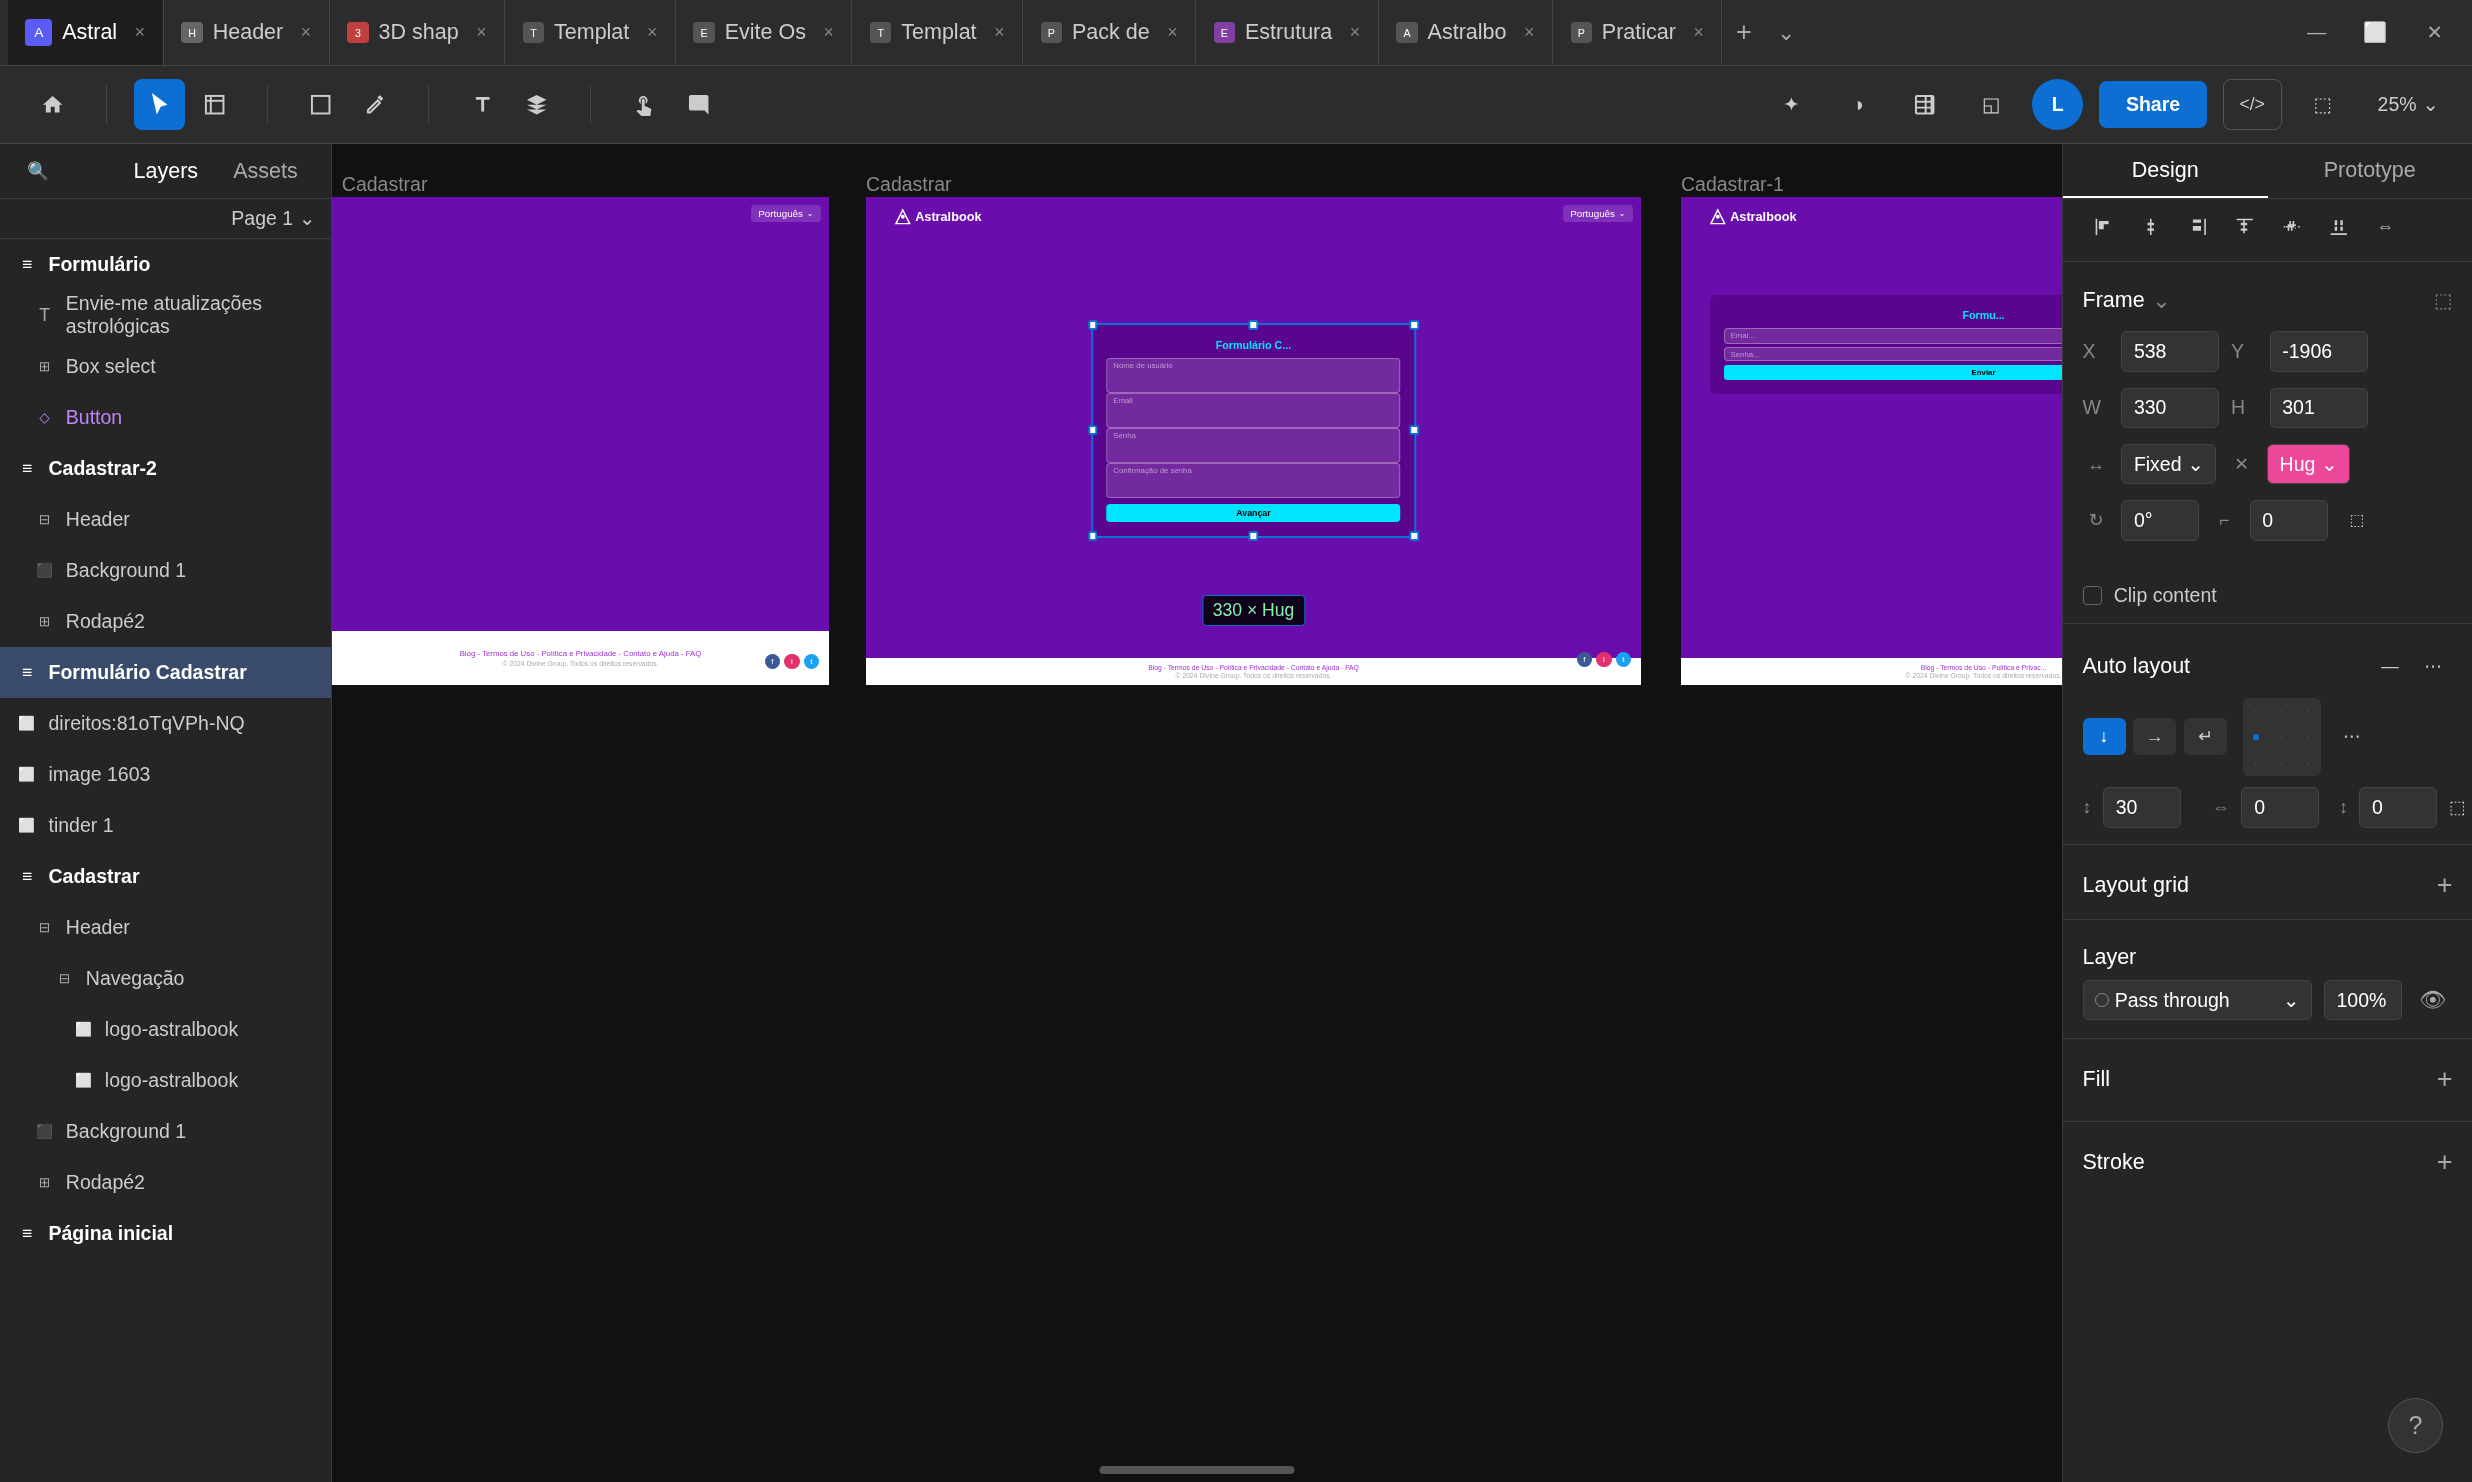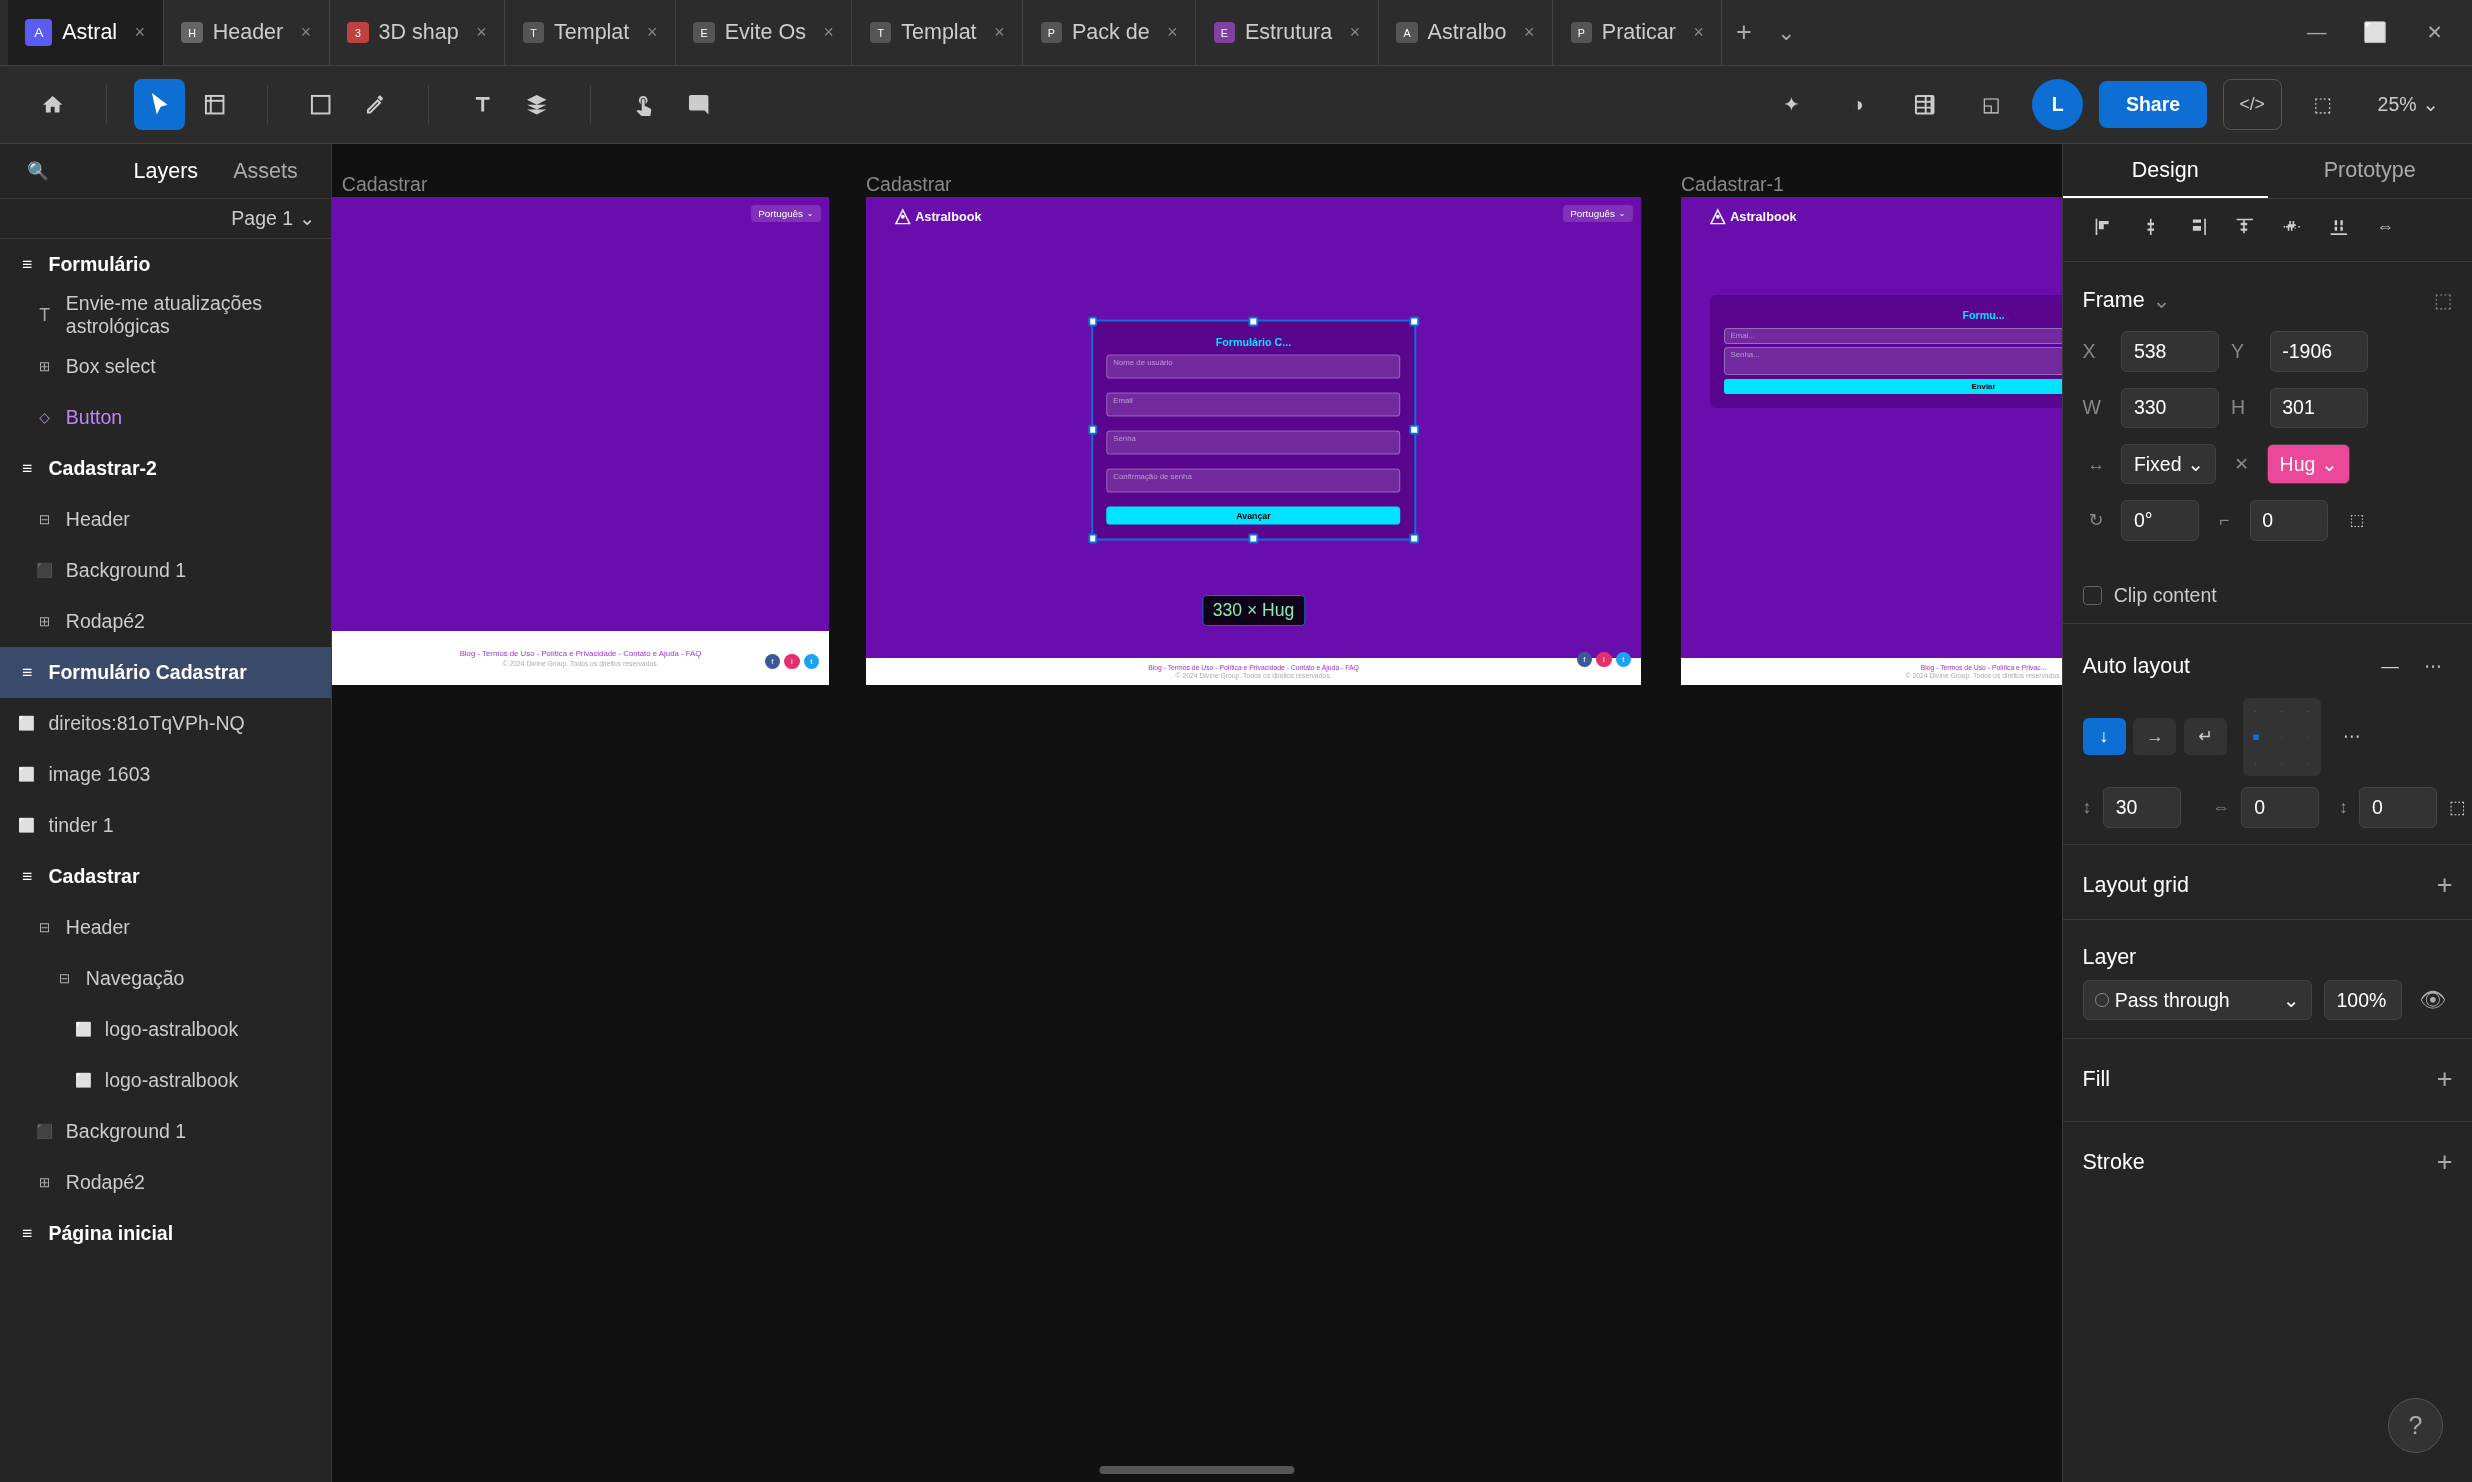--- a/index.html
+++ b/index.html
@@ -92,21 +92,21 @@
     .canvas-bg { position: absolute; top: 0; left: 0; right: 0; bottom: 0; background: #111; }
 
     
     .cv-frame { position: absolute; border-radius: 0; overflow: hidden; }
     .cv-label { position: absolute; color: #888; font-size: 19.5px; white-space: nowrap; }
     .cv-inner { width: 100%; height: 100%; background: #6a0dad; position: relative; overflow: hidden; }
     .cv-header { position: absolute; top: 0; left: 16px; right: 0; height: 39px; display: flex; align-items: center; padding: 0 11.7px; gap: 5.9px; }
     .cv-logo { display: flex; align-items: center; gap: 3.9px; }
     .cv-logo-icon { width: 17.6px; height: 17.6px; }
     .cv-logo-text { color: #fff; font-size: 12.7px; font-weight: 600; }
-    .cv-input-field { width: 100%; background: rgba(255,255,255,0.15); border: 1px solid rgba(255,255,255,0.3); border-radius: 3.9px; height: 24px; margin-bottom: 14px; }
+    .cv-input-field { width: 100%; background: rgba(255,255,255,0.15); border: 1px solid rgba(255,255,255,0.3); border-radius: 3.9px; height: 35px; margin-bottom: 0; }
     .cv-btn-submit { width: 100%; height: 17.6px; background: #00e5ff; border-radius: 3.9px; display: flex; align-items: center; justify-content: center; color: #000; font-size: 8.8px; font-weight: 600; margin-top: 5.9px; }
     .cv-footer { position: absolute; bottom: 0; left: 0; right: 0; background: #fff; padding: 5.9px 9.8px; }
     .cv-footer-links { font-size: 6.8px; color: #9b30d4; text-align: center; }
 
     .section-divider { height: 1px; background: #3a3a3a; margin: 7.8px 0; }
   </style>
 </head>
 <body>
 
 <div class="top-bar">
@@ -454,21 +454,21 @@
               </svg>
             <span class="cv-logo-text">Astralbook</span>
           </div>
         </div>
 
         <div style="position:absolute; top:98px; left:29px; right:29px; background:rgba(80,0,120,0.6); border-radius:5.9px; padding:13.7px;">
           <div style="color:#00e5ff; font-size:10.7px; font-weight:700; margin-bottom:7.8px; text-align:center;">Formu...</div>
           <div class="cv-input-field" style="height:15.6px; margin-bottom:2.9px;">
               <div style="padding:2px 5.9px; color:rgba(255,255,255,0.5); font-size:7.8px;">Emai...</div>
             </div>
-          <div class="cv-input-field" style="height:28px; margin-bottom:2.9px;">
+          <div class="cv-input-field" style="height:14px; margin-bottom:2.9px;">
               <div style="padding:2px 5.9px; color:rgba(255,255,255,0.5); font-size:7.8px;">Senha...</div>
             </div>
           <div style="width:100%; height:15.6px; background:#00e5ff; border-radius:2.9px; display:flex; align-items:center; justify-content:center; font-size:7.8px; color:#000; font-weight:600; margin-top:3.9px;">Enviar</div>
         </div>
 
         <div class="cv-footer">
           <div class="cv-footer-links">Blog - Termos de Uso - Política e Privac...</div>
           <div style="font-size:6.8px; color:#aaa; text-align:center; margin-top:1px;">© 2024 Divíne Group. Todos os direitos reservados.</div>
         </div>
 

